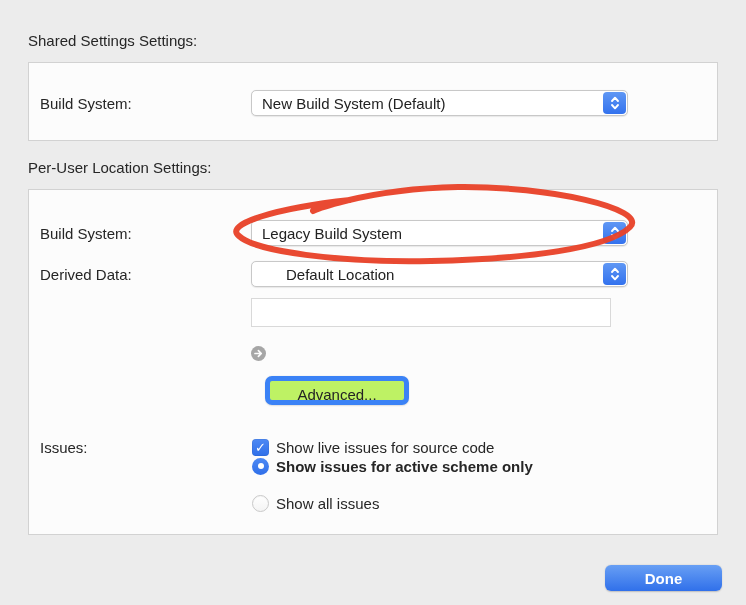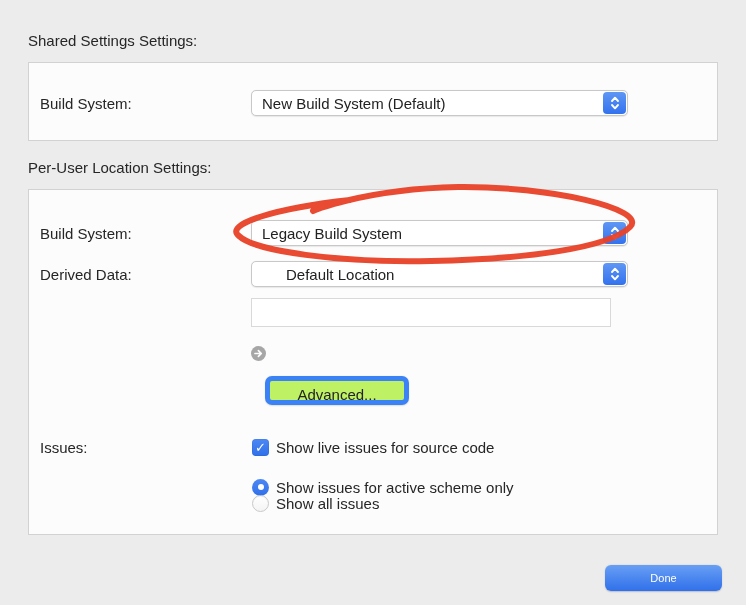--- a/index.html
+++ b/index.html
@@ -86,22 +86,22 @@
     background:linear-gradient(#ffffff,#f4f4f4);
     border:1px solid #c9c9c9;
     box-shadow:inset 0 1px 1px rgba(0,0,0,0.04);
   }
   .issue-text { font-size:15px; color:#262626; }
   .done-button {
     position:absolute; left:605px; top:565px; width:117px; height:26px;
     border:none; border-radius:6px;
     background:linear-gradient(#689ff4,#3070ea);
     box-shadow:0 0.5px 1.5px rgba(0,0,0,0.2);
-    color:#ffffff; font-size:11px; font-family:inherit;
-    text-align:center; cursor:default;
+    color:#ffffff; font-size:15px; font-family:inherit;
+    text-align:center; cursor:default;font-weight:bold;
   }
   .annotation-svg { position:absolute; left:215px; top:178px; pointer-events:none; }
 </style>
 </head>
 <body>
 
 <div class="section-title" style="top:32px;">Shared Settings Settings:</div>
 
 <div class="group-box" style="top:62px; height:79px;"></div>
 
@@ -158,21 +158,21 @@
 
 <button class="push-button">Advanced...</button>
 
 <div class="field-label" style="top:439px;">Issues:</div>
 
 <div class="issue-row" style="top:438px;">
   <span class="checkbox">✓</span>
   <span class="issue-text">Show live issues for source code</span>
 </div>
 
-<div class="issue-row" style="top:478px;">
+<div class="issue-row" style="top:457px;font-weight:bold;">
   <span class="radio on"></span>
   <span class="issue-text">Show issues for active scheme only</span>
 </div>
 
 <div class="issue-row" style="top:494px;">
   <span class="radio off"></span>
   <span class="issue-text">Show all issues</span>
 </div>
 
 <svg class="annotation-svg" width="440" height="95" viewBox="0 0 440 95">

